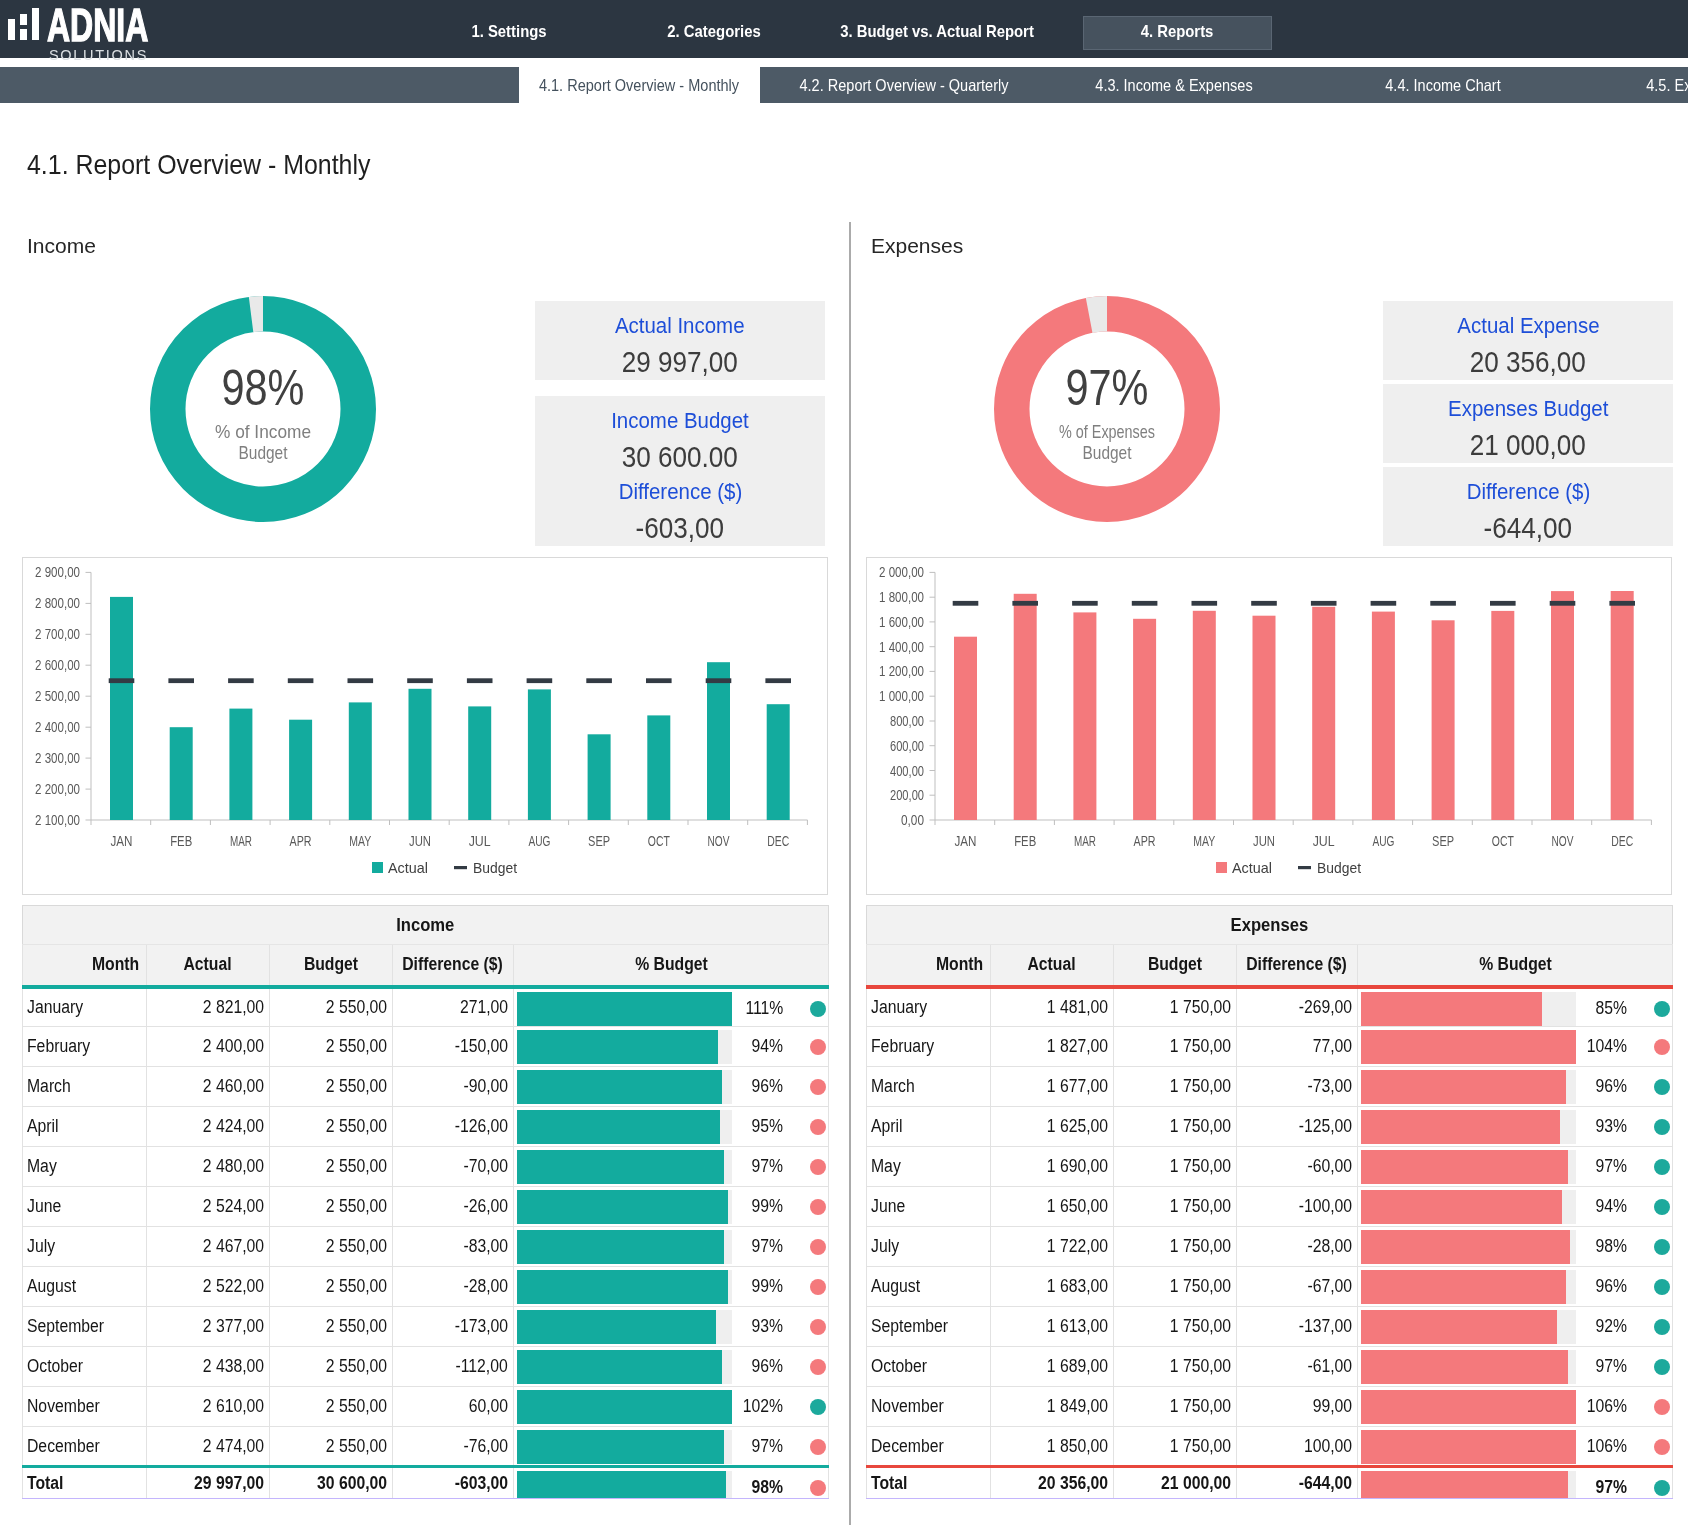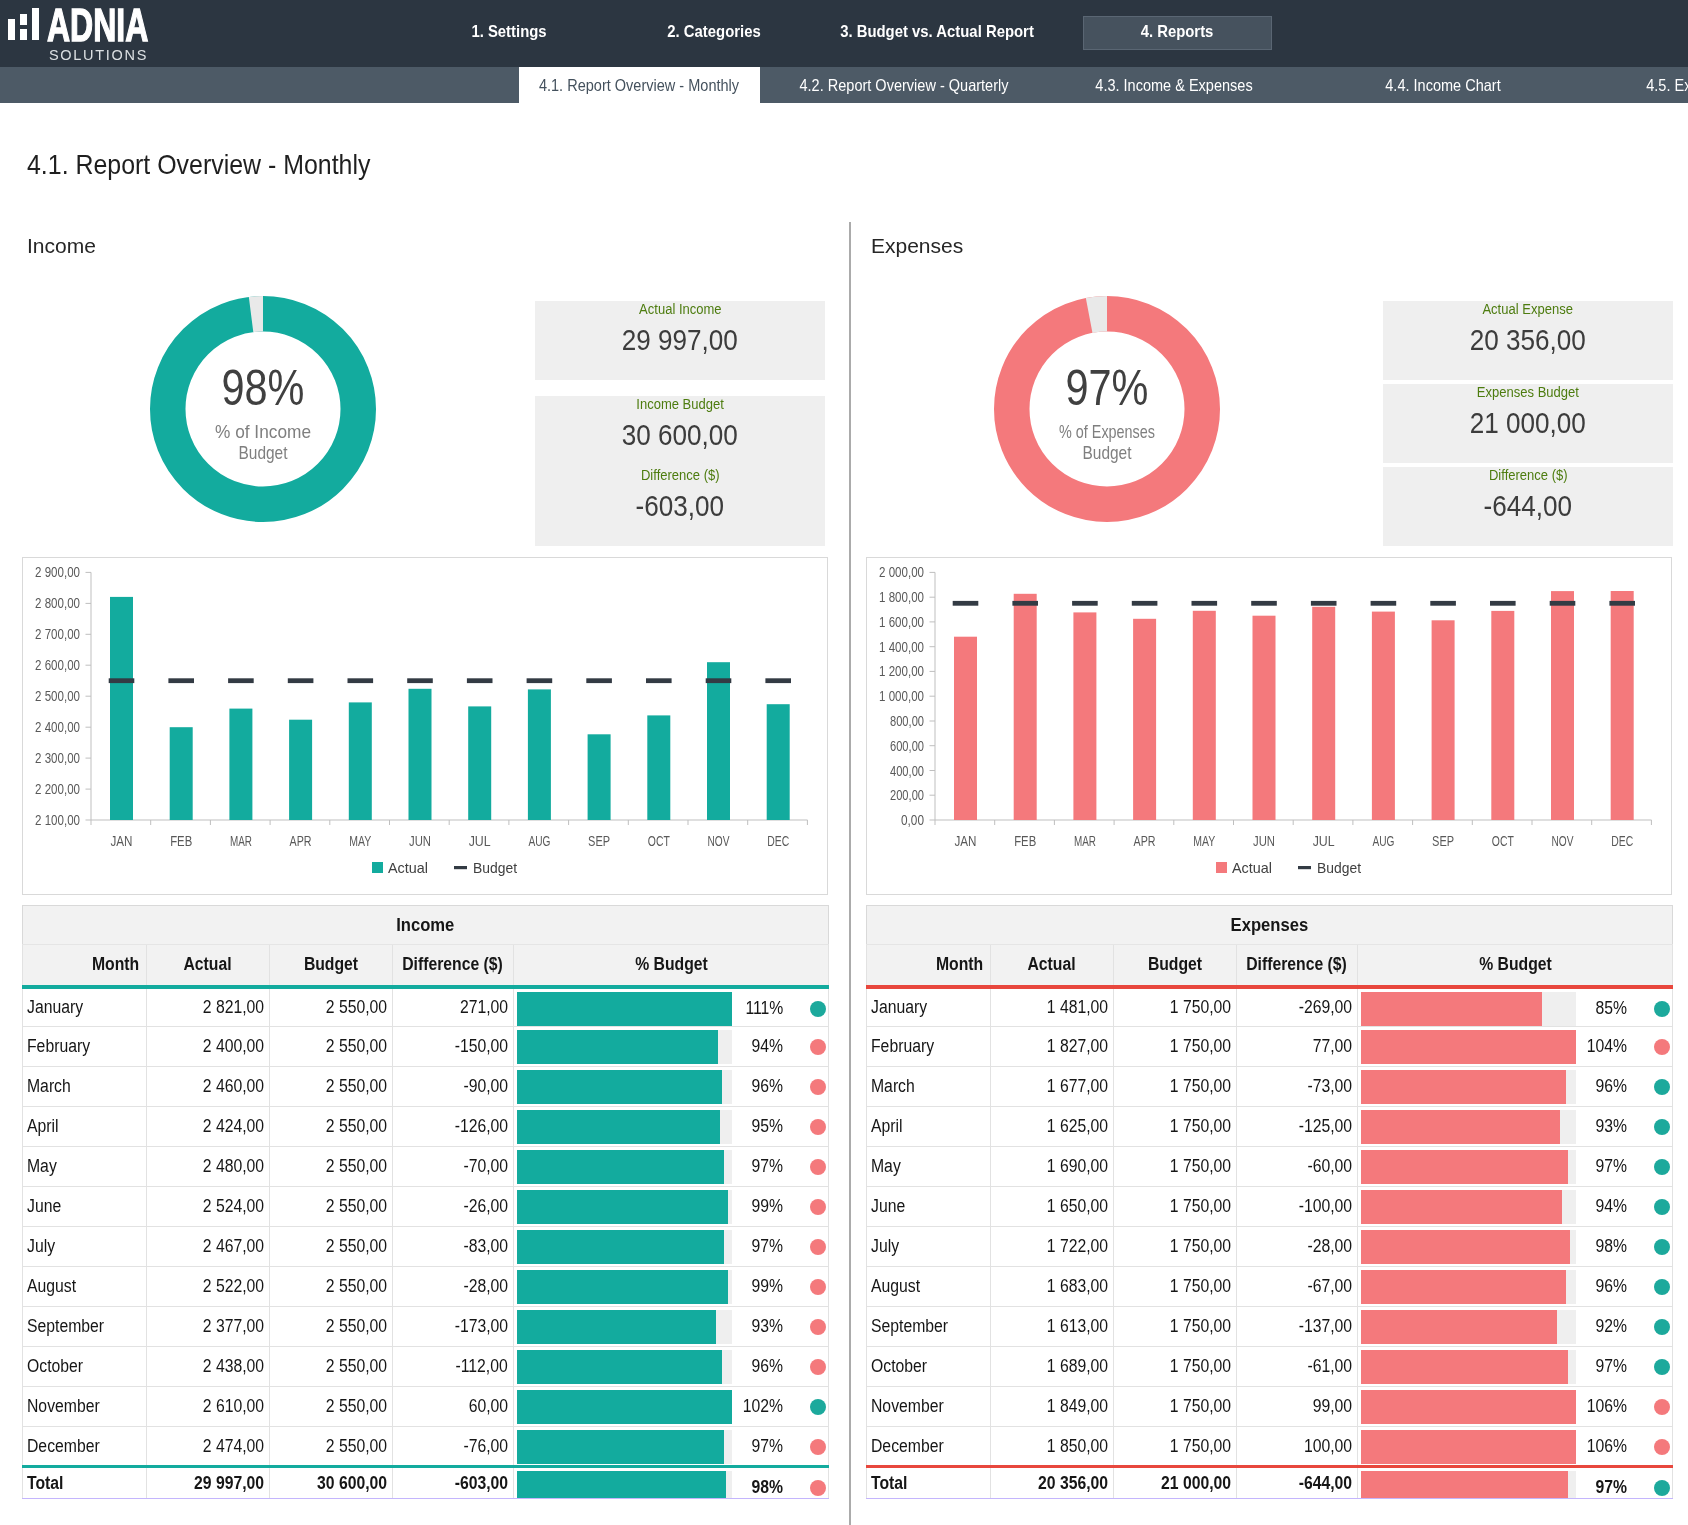--- a/index.html
+++ b/index.html
@@ -1,23 +1,23 @@
 <!DOCTYPE html>
 <html><head><meta charset="utf-8">
 <style>
 * { margin:0; padding:0; box-sizing:border-box; }
 html,body { width:1688px; height:1525px; background:#fff; font-family:"Liberation Sans",sans-serif; overflow:hidden; }
 body { position:relative; }
 .abs { position:absolute; }
-.nav { position:absolute; left:0; top:0; width:1688px; height:67px; background:#2C3641; }
+.nav { position:absolute; left:0; top:0; width:1688px; height:58px; background:#2C3641; }
 .subnav { position:absolute; left:0; top:67px; width:1688px; height:36px; background:#4D5A66; }
 .navitem { position:absolute; top:22px; transform:translateX(-50%) scaleX(0.875); color:#fff; font-size:17px; font-weight:bold; white-space:nowrap; }
 .stab { position:absolute; top:9px; transform:translateX(-50%) scaleX(0.88); color:#fff; font-size:16.5px; white-space:nowrap; }
 .ibox { position:absolute; width:290px; height:79px; background:#EFEFEF; text-align:center; }
-.ilab { font-size:14px; color:#4d7c0f; }
+.ilab { margin-top:12px; font-size:22px; color:#1d4ed8; }
 .ival { margin-top:6px; font-size:30px; color:#3C3C3C; }
 .sq97 { display:inline-block; transform:scaleX(0.93); }
 .sq87 { display:inline-block; transform:scaleX(0.87); }
 .sqL { display:inline-block; transform:scaleX(0.875); transform-origin:0 50%; }
 .sqR { display:inline-block; transform:scaleX(0.875); transform-origin:100% 50%; }
 .sqC { display:inline-block; transform:scaleX(0.875); }
 .tbl { position:absolute; border-collapse:collapse; table-layout:fixed; width:806px; font-size:18px; color:#161616; }
 .tbl td { overflow:hidden; white-space:nowrap; }
 .ttitle td { height:39px; background:#F2F2F2; font-weight:bold; font-size:19px; text-align:center; border:1px solid #D9D9D9; border-bottom:1px solid #E5E5E5; }
 .thead td { height:42px; background:#F2F2F2; font-weight:bold; text-align:center; border-left:1px solid #E2E2E2; border-right:1px solid #E2E2E2; }

